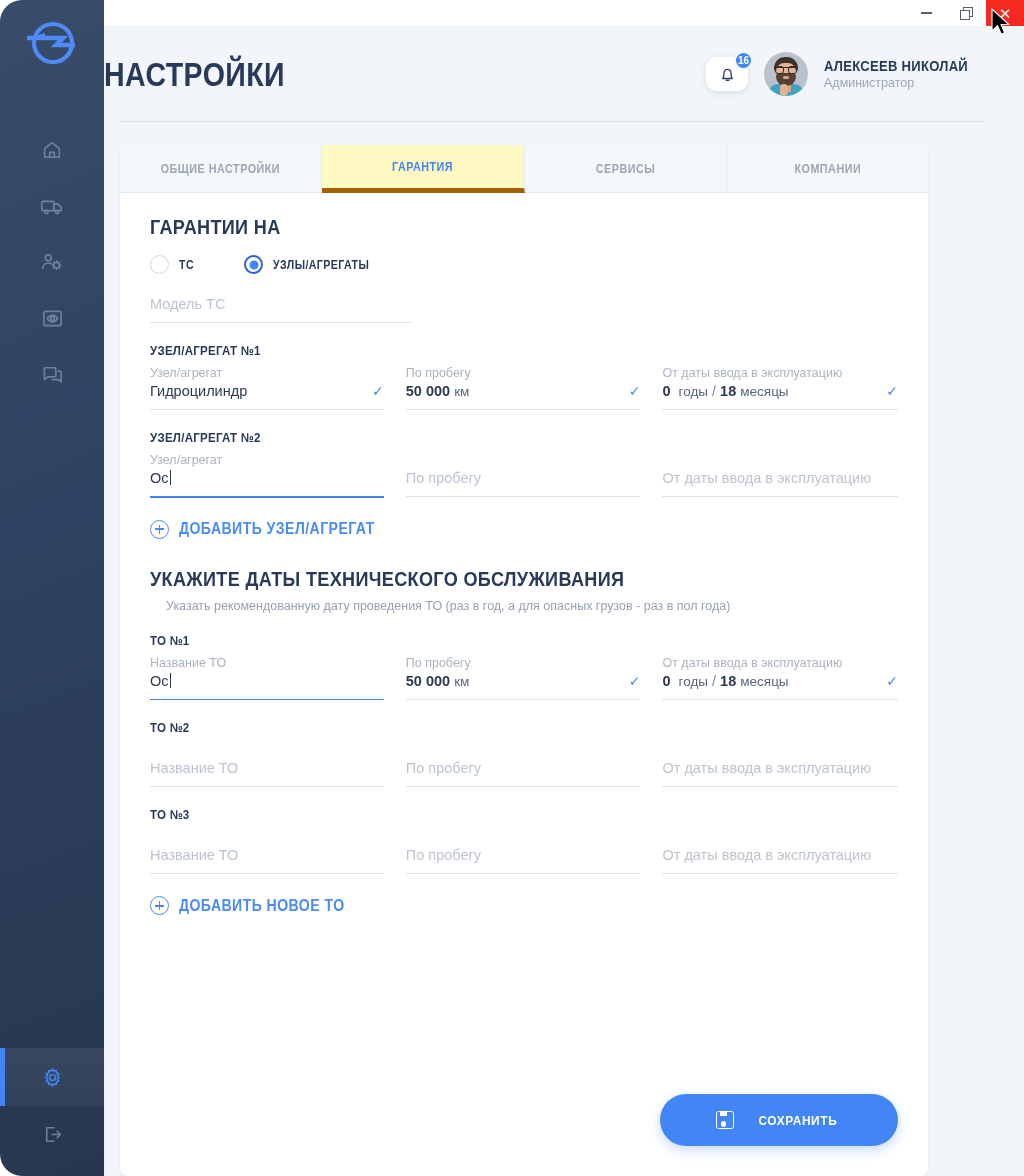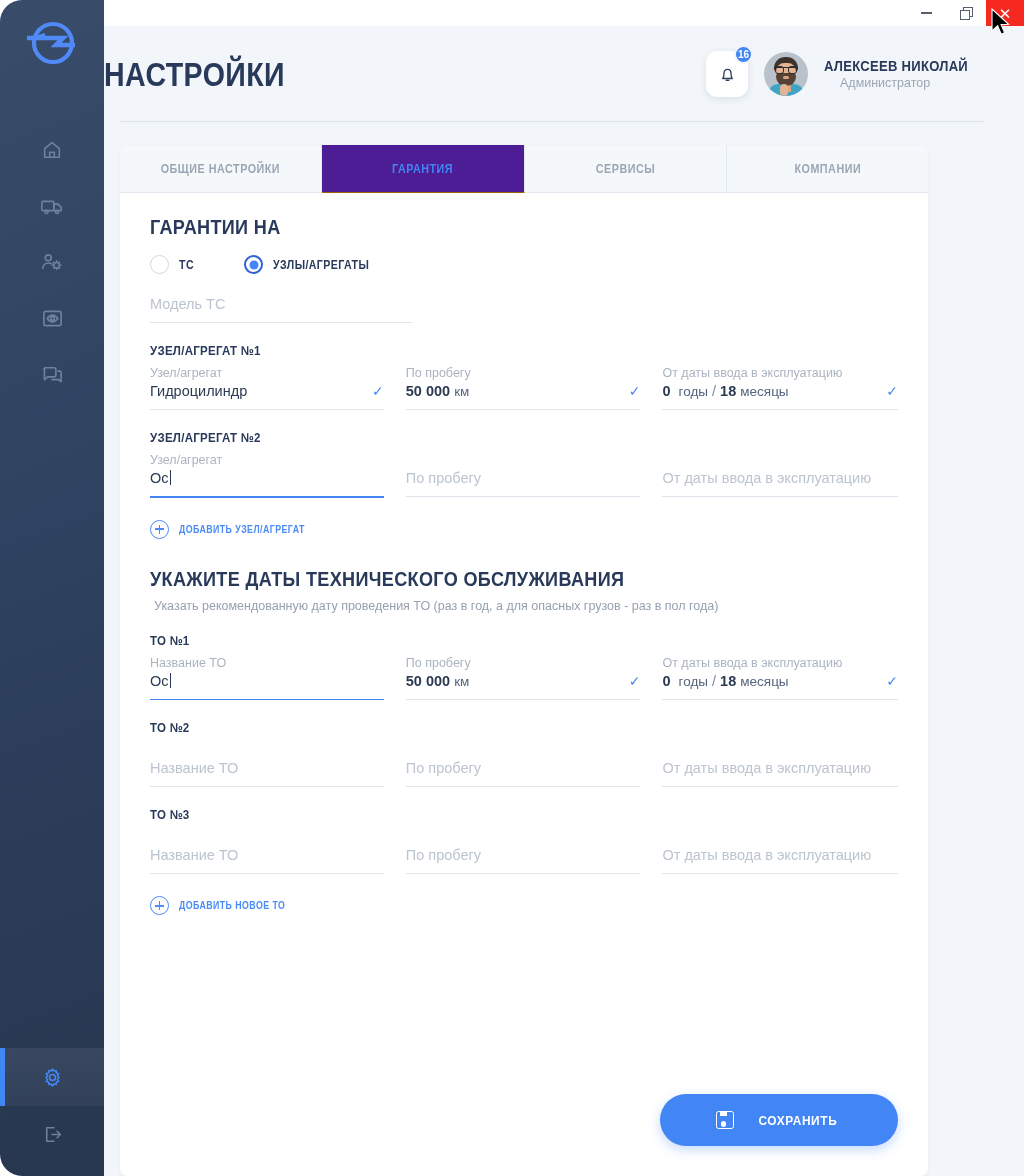--- a/index.html
+++ b/index.html
@@ -75,21 +75,21 @@
     position: relative; height: 96px; padding: 0 40px 0 0;
     display: flex; align-items: center; justify-content: space-between;
   }
   .page-title {
     font-size: 34px; font-weight: 700; color: #28395a; letter-spacing: .5px;
     transform: scaleX(.84); transform-origin: left center;
     font-family: "Liberation Sans", sans-serif;
   }
   .header-right { display: flex; align-items: center; gap: 16px; }
   .bell-box {
-    position: relative; width: 42px; height: 46px; border-radius: 11px;
+    position: relative; width: 42px; height: 34px; border-radius: 11px;
     background: #ffffff; box-shadow: 0 2px 7px rgba(40,57,90,.12);
     display: flex; align-items: center; justify-content: center;
   }
   .bell-badge {
     position: absolute; top: -6px; right: -5px; min-width: 19px; height: 19px;
     border-radius: 50%; background: #4285f4; color: #fff; font-size: 10px;
     font-weight: 700; display: flex; align-items: center; justify-content: center;
     border: 2px solid #f2f6fa;
   }
   .avatar {
@@ -104,21 +104,21 @@
       border-top:1.6px solid #2b2b2b; }
   .avatar .lensL{ position:absolute; left:11px; top:14px; width:9px; height:8px; border:1.6px solid #2b2b2b; border-radius:3px;}
   .avatar .lensR{ position:absolute; left:24px; top:14px; width:9px; height:8px; border:1.6px solid #2b2b2b; border-radius:3px;}
   .avatar .shirt{ position:absolute; left:4px; bottom:-2px; width:36px; height:14px; background:#3ea3c4; border-radius:10px 10px 0 0;}
   .avatar .neck { position:absolute; left:17px; bottom:4px; width:10px; height:9px; background:#d9a87f;}
   .avatar .hand { position:absolute; left:16px; bottom:0px; width:8px; height:12px; background:#e3b392; border-radius:4px;}
   .user-name {
     font-size: 14.5px; font-weight: 700; color: #28395a; letter-spacing: .3px;
     transform: scaleX(.9); transform-origin: left center;
   }
-  .user-role { font-size: 12.5px; color: #9aa6b4; margin-top: 2px; margin-left: 16px; }
+  .user-role { font-size: 12.5px; color: #9aa6b4; margin-top: 2px; }
   .header-divider {
     position: absolute; left: 16px; right: 40px; bottom: 0; height: 1px; background: #dde4ec;
   }
 
   
   .card {
     position: absolute; left: 16px; top: 119px; width: 808px; height: 1031px;
     background: #ffffff; border-radius: 10px 10px 8px 8px;
     box-shadow: 0 1px 3px rgba(40,57,90,.07);
   }
@@ -126,21 +126,21 @@
   .tab {
     flex: 1; display: flex; align-items: center; justify-content: center;
     font-size: 12.5px; font-weight: 700; letter-spacing: .6px; color: #9aa6b4;
     background: #f4f8fb; border-bottom: 1px solid #e3eaf1;
     border-right: 1px solid #e3eaf1;
     transform: none;
   }
   .tab span { transform: scaleX(.86); display:block; }
   .tab:first-child { border-radius: 10px 0 0 0; }
   .tab:last-child { border-right: none; border-radius: 0 10px 0 0; }
-  .tab.active { background: #4c1d95; color: #4285f4; border-bottom: 1px solid #a16207; }
+  .tab.active { background: #fef9c3; color: #4285f4; border-bottom: 5px solid #a16207; }
 
   .card-body { padding: 22px 30px 0 30px; position: relative; }
 
   .section-title {
     font-size: 21px; font-weight: 700; color: #28395a; letter-spacing: .4px;
     transform: scaleX(.86); transform-origin: left center;
     margin-bottom: 16px;
   }
   .section-title.mt { margin-top: 0; }
 
@@ -194,35 +194,35 @@
     vertical-align: -2px; margin-left: 1px;
   }
   .unit-title {
     font-size: 12.8px; font-weight: 700; color: #28395a; letter-spacing: .3px;
     margin: 20px 0 8px 0;
   }
   .unit-title span { display: block; transform: scaleX(.9); transform-origin:left center;}
 
   .add-link {
     display: flex; align-items: center; gap: 10px; color: #4a8bf5;
-    font-size: 10px; font-weight: 700; letter-spacing: .5px;
+    font-size: 16px; font-weight: 700; letter-spacing: .5px;
     margin-top: 22px;
   }
   .add-link .plus {
     width: 19px; height: 19px; border-radius: 50%; border: 1.6px solid #4a8bf5;
     position: relative; flex:none;
   }
   .add-link .plus::before, .add-link .plus::after {
     content:""; position:absolute; background: #4a8bf5;
   }
   .add-link .plus::before { left: 4px; top: 7.7px; width: 9px; height: 1.7px; }
   .add-link .plus::after { top: 4px; left: 7.7px; height: 9px; width: 1.7px; }
   .add-link .txt { transform: scaleX(.88); transform-origin:left center; }
 
-  .hint { font-size: 12.5px; color: #96a1af; margin: -8px 0 6px 4px; }
+  .hint { font-size: 12.5px; color: #96a1af; margin: -8px 0 6px 16px; }
 
   .save-btn {
     position: absolute; right: 30px; bottom: 30px;
     width: 238px; height: 52px; border-radius: 26px; background: #4285f4;
     display: flex; align-items: center; justify-content: center; gap: 19px;
     color: #fff; font-size: 13.5px; font-weight: 700; letter-spacing: .7px;
     box-shadow: 0 4px 12px rgba(66,133,244,.3); border: none;
   }
   .save-btn .txt { transform: scaleX(.88); }
   .save-ico {

